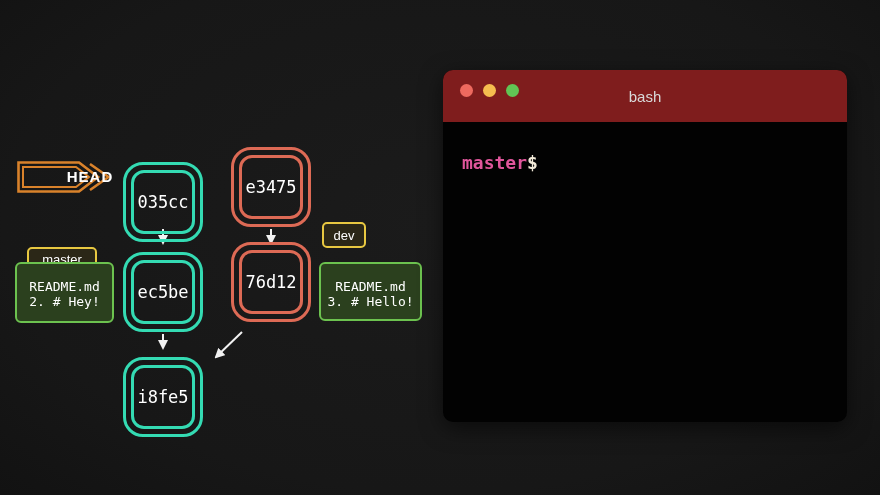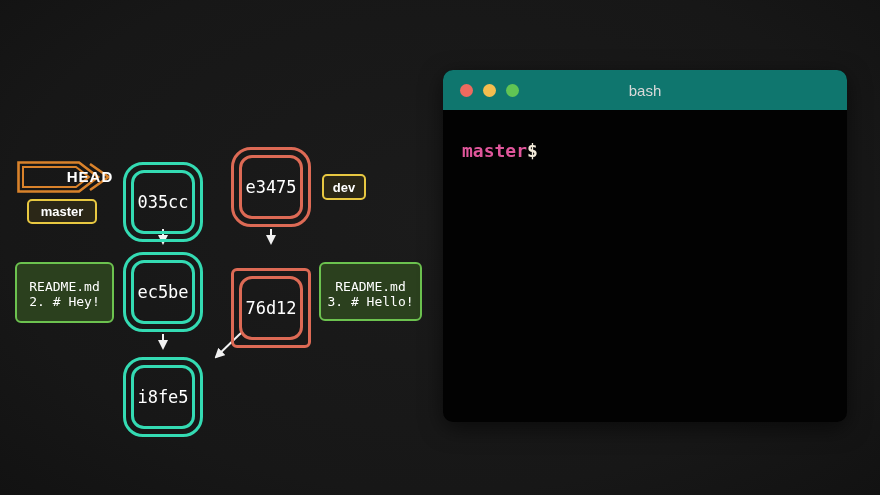--- a/index.html
+++ b/index.html
@@ -23,22 +23,22 @@
     font-family:"DejaVu Sans Mono", monospace;font-size:17px;
   }
   .teal{border-color:#34dbb3;}
   .teal .inner{border-color:#34dbb3;}
   .red{border-color:#dd6a55;}
   .red .inner{border-color:#dd6a55;}
 
   .branch{
     position:absolute;box-sizing:border-box;
     border:2px solid #e8c841;border-radius:5px;background:#2b2717;
-    color:#ffffff;font-size:13px;font-weight:bold;
-    display:flex;align-items:center;justify-content:center;
+    color:#ffffff;font-size:13px;font-weight:normal;
+    display:flex;align-items:center;justify-content:center;margin-top:48px;
   }
   .head-tag{position:absolute;left:17px;top:161px;width:94px;height:32px;}
   .head-tag svg{position:absolute;inset:0;}
   .head-tag .head-text{
     position:absolute;left:8px;top:0;width:58px;height:31px;
     display:flex;align-items:center;justify-content:center;
     color:#ffffff;font-size:15px;font-weight:bold;letter-spacing:1px;margin-left:36px;
   }
   .file{
     position:absolute;box-sizing:border-box;
@@ -49,21 +49,21 @@
   }
   .edges{position:absolute;left:0;top:0;pointer-events:none;}
 
   
   .terminal{
     position:absolute;left:443px;top:70px;width:404px;height:352px;
     border-radius:10px;overflow:hidden;background:#020202;
     box-shadow:0 6px 22px rgba(0,0,0,0.55);
   }
   .titlebar{
-    position:relative;height:40px;background:#0f766e;
+    position:relative;height:52px;background:#7f1d1d;
     display:flex;align-items:center;justify-content:center;
   }
   .titlebar .title{color:#d9d9d9;font-size:15px;}
   .dots{position:absolute;left:17px;top:0;height:40px;display:flex;align-items:center;gap:10px;}
   .dot{width:13px;height:13px;border-radius:50%;}
   .dot-red{background:#ee6a5f;}
   .dot-yellow{background:#f5bd4f;}
   .dot-green{background:#61c454;}
   .term-body{
     padding:29px 19px;box-sizing:border-box;height:312px;
@@ -110,21 +110,21 @@
     <span class="cid">035cc</span>
   </div>
   <div class="commit red" style="left:231px;top:147px;">
     <div class="inner"></div>
     <span class="cid">e3475</span>
   </div>
   <div class="commit teal" style="left:123px;top:252px;">
     <div class="inner"></div>
     <span class="cid">ec5be</span>
   </div>
-  <div class="commit red" style="left:231px;top:268px;border-radius:6px;">
+  <div class="commit red" style="left:231px;top:242px;">
     <div class="inner"></div>
     <span class="cid">76d12</span>
   </div>
   <div class="commit teal" style="left:123px;top:357px;">
     <div class="inner"></div>
     <span class="cid">i8fe5</span>
   </div>
 
   <div class="file" style="left:15px;top:262px;width:99px;height:61px;">
     <span>README.md</span>

